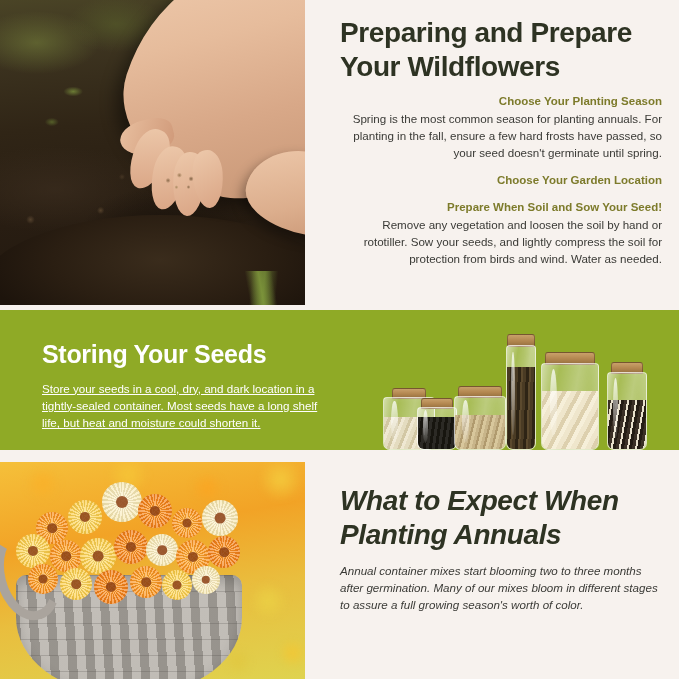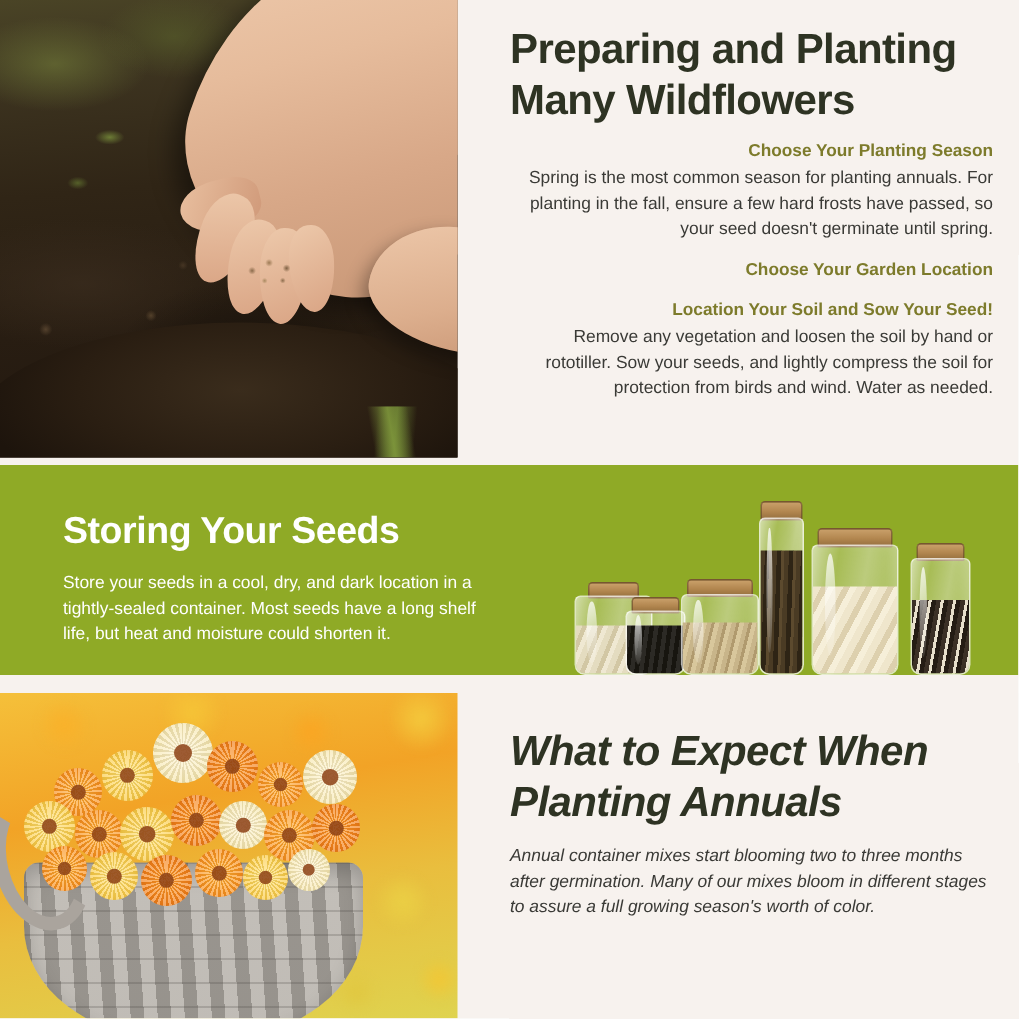--- a/index.html
+++ b/index.html
@@ -319,20 +319,21 @@
     color: #3a3a36;
     font-size: 11.6px;
     line-height: 1.47;
     margin: 0;
   }
   .body-white {
     color: #ffffff;
     font-size: 11.6px;
     line-height: 1.5;
     margin: 0;
+    text-decoration: underline;
   }
   .blk { margin-bottom: 12px; text-align: right; }
   .blk:last-child { margin-bottom: 0; }
 </style>
 </head>
 <body>
 
 <div id="page">
 
   <div class="sec-planting">
@@ -348,33 +349,33 @@
       <div class="finger f1"></div>
       <div class="finger f2"></div>
       <div class="finger f3"></div>
       <div class="finger f4"></div>
       <div class="seeds-in-palm"></div>
       <div class="hand-2"></div>
       <div class="soil-grass"></div>
     </div>
 
     <div class="planting-text">
-      <h1 class="h-big">Preparing and Planting Many Wildflowers</h1>
+      <h1 class="h-big">Preparing and Prepare Your Wildflowers</h1>
 
       <div class="blk">
         <p class="sub">Choose Your Planting Season</p>
         <p class="body">Spring is the most common season for planting annuals. For planting in the fall, ensure a few hard frosts have passed, so your seed doesn't germinate until spring.</p>
       </div>
 
       <div class="blk">
         <p class="sub">Choose Your Garden Location</p>
       </div>
 
       <div class="blk">
-        <p class="sub">Location Your Soil and Sow Your Seed!</p>
+        <p class="sub">Prepare When Soil and Sow Your Seed!</p>
         <p class="body">Remove any vegetation and loosen the soil by hand or rototiller. Sow your seeds, and lightly compress the soil for protection from birds and wind. Water as needed.</p>
       </div>
     </div>
   </div>
 
   <div class="sec-storing">
 
     <div class="storing-text">
       <h2 class="h-white">Storing Your Seeds</h2>
       <p class="body-white">Store your seeds in a cool, dry, and dark location in a tightly-sealed container. Most seeds have a long shelf life, but heat and moisture could shorten it.</p>

